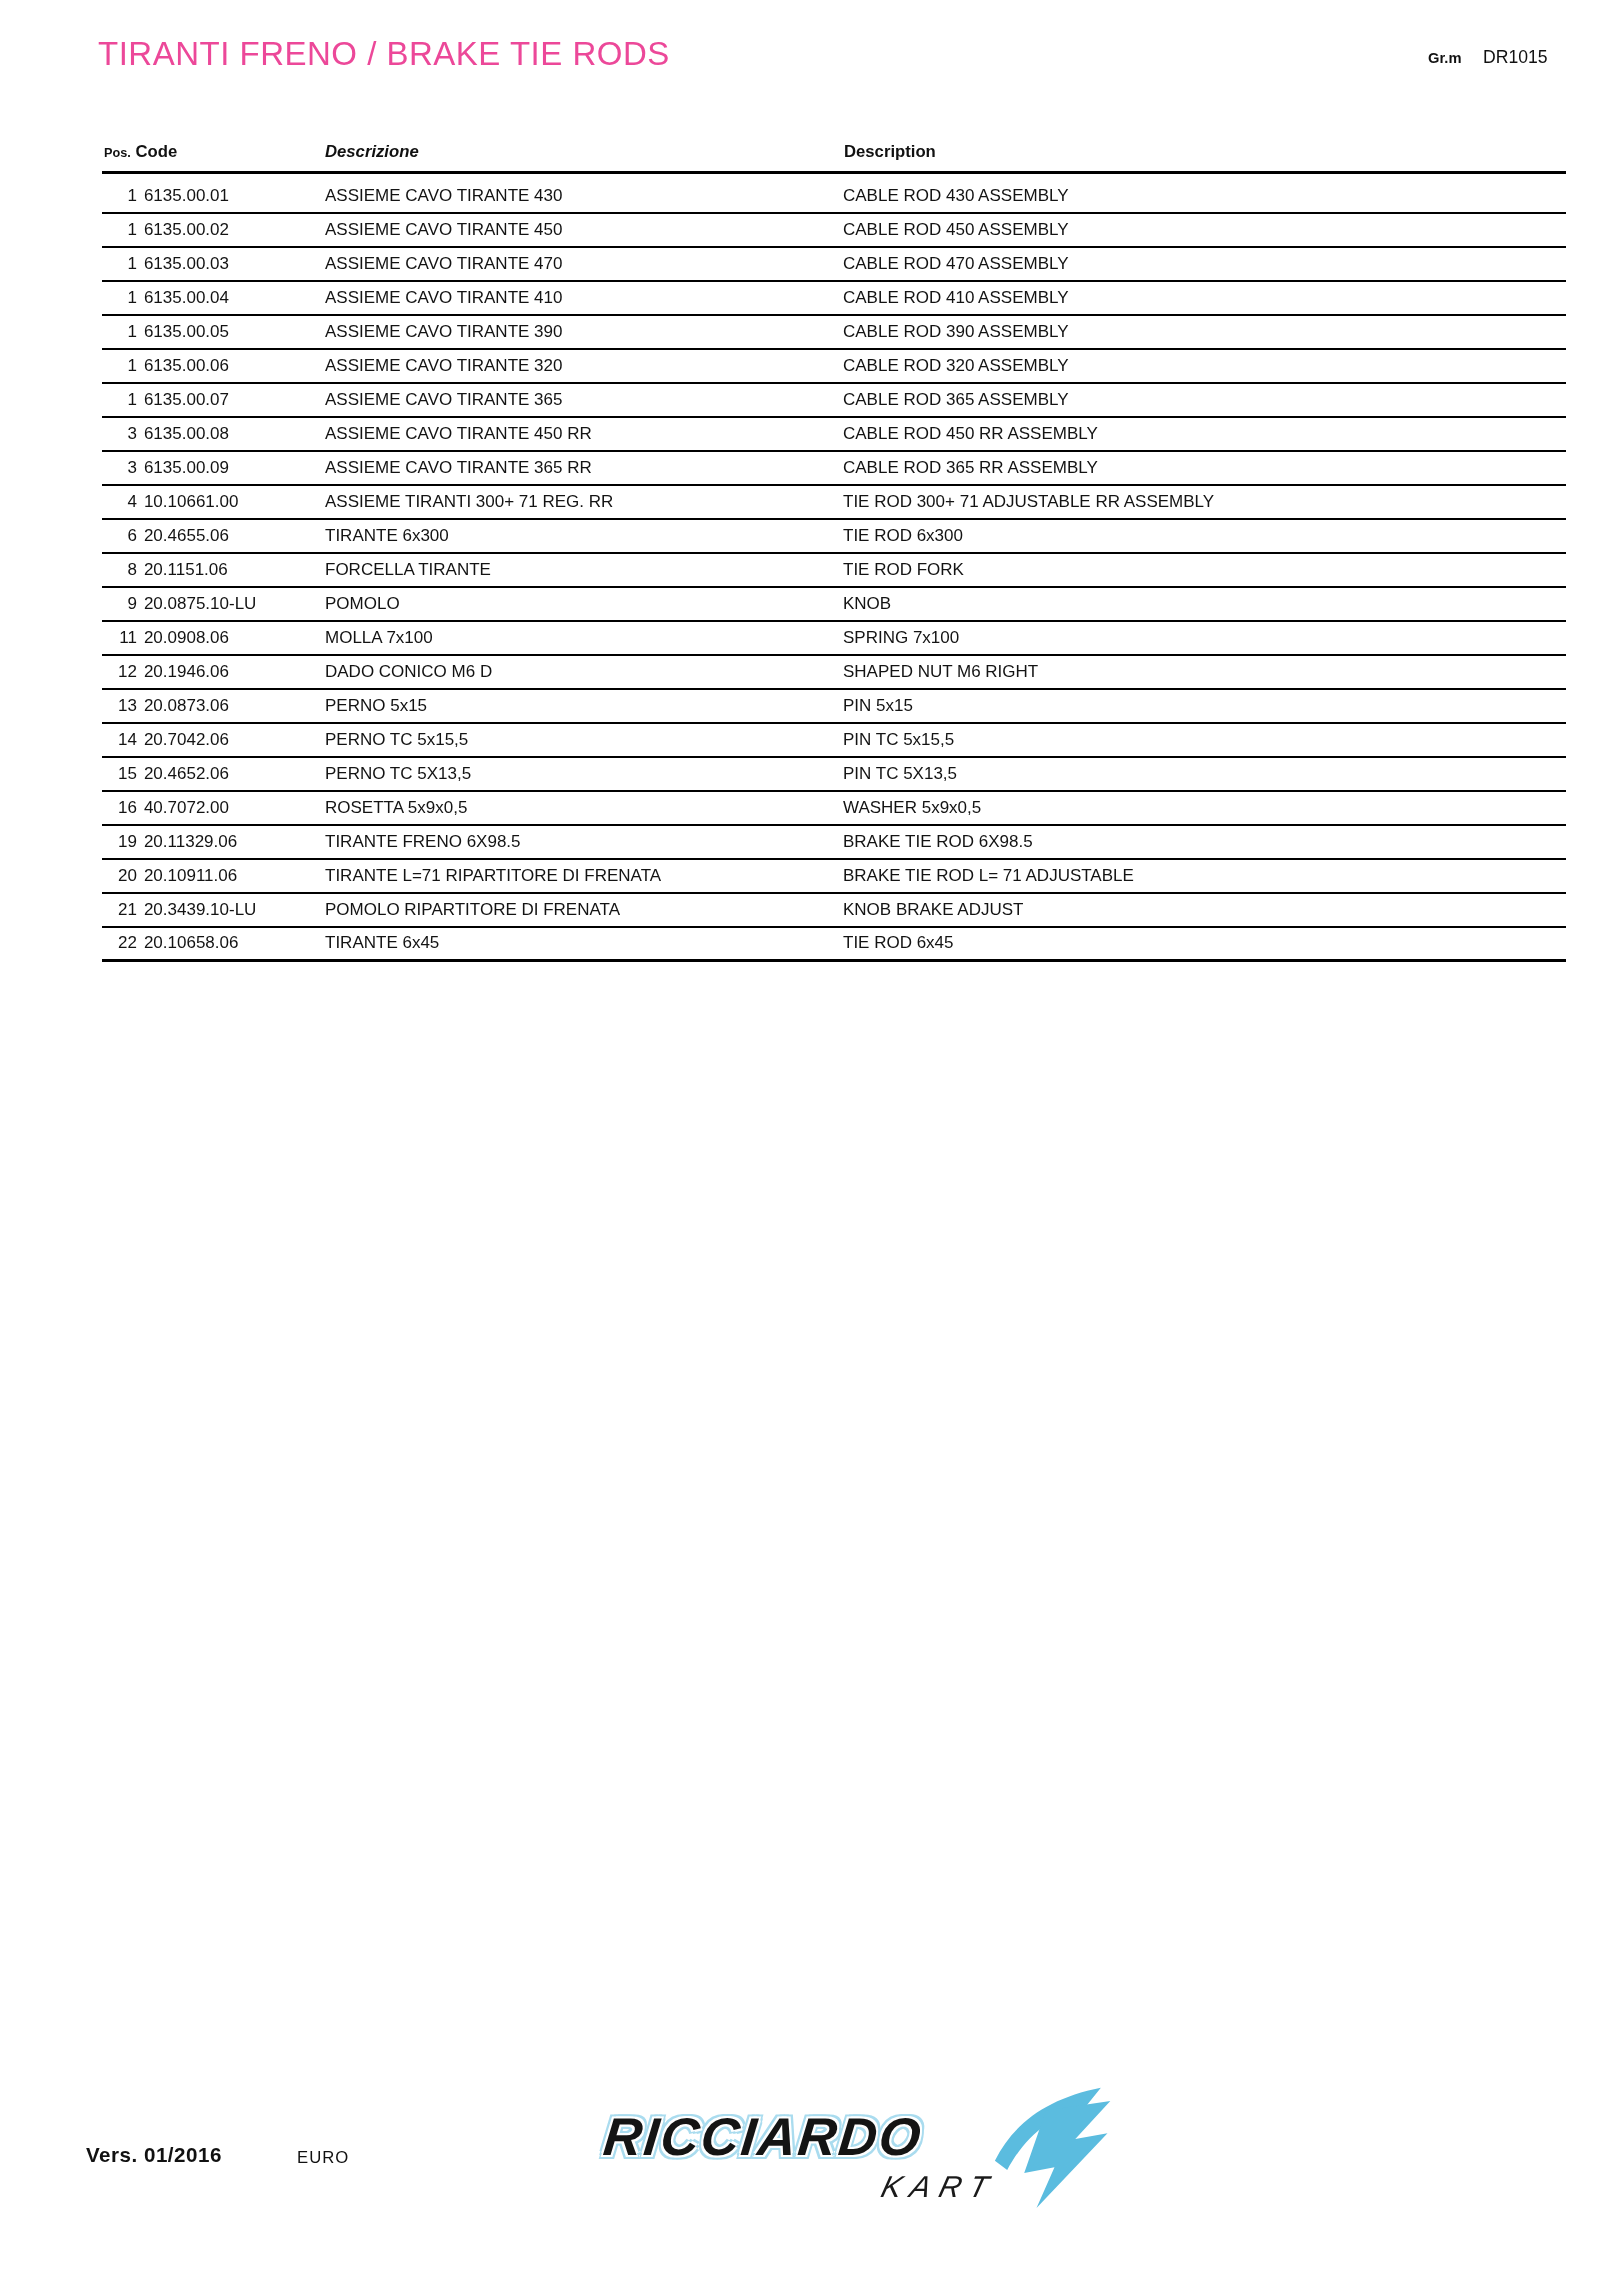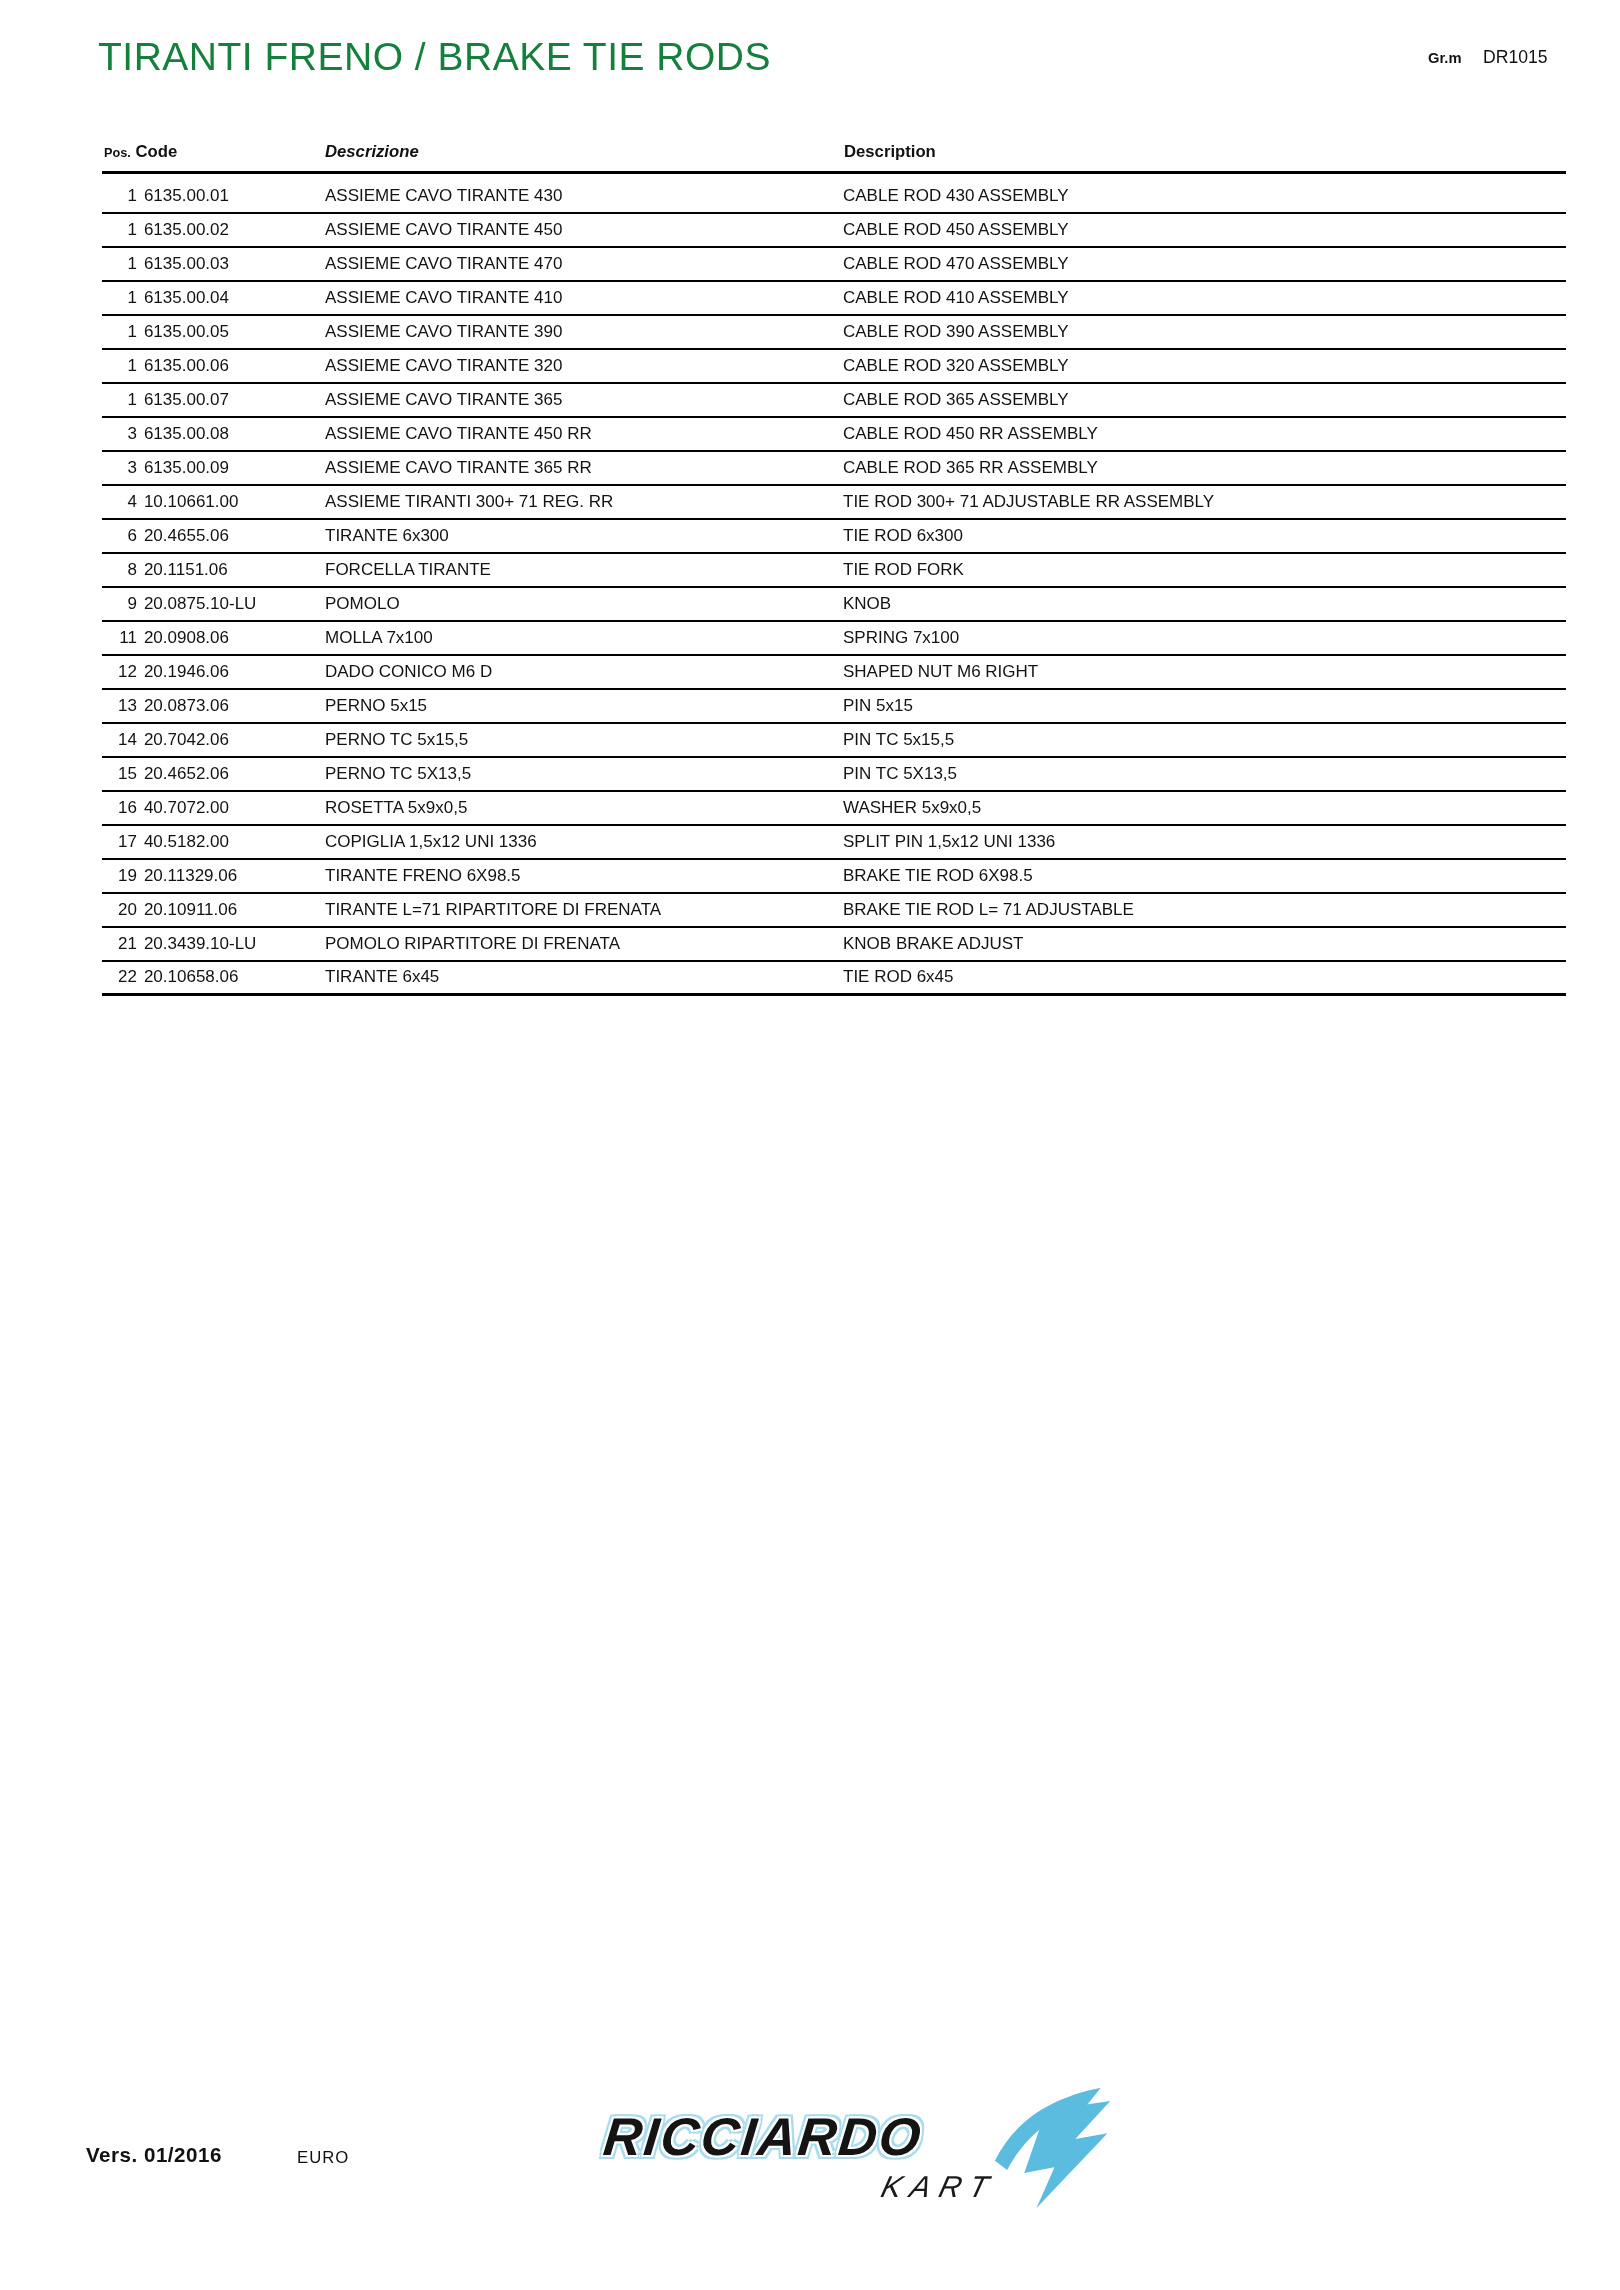--- a/index.html
+++ b/index.html
@@ -11,24 +11,24 @@
     font-family: "Liberation Sans", sans-serif;
     color: #111;
     overflow: hidden;
   }
 
   
   .doc-title {
     position: absolute;
     left: 98px;
     top: 35px;
-    font-size: 39px;
+    font-size: 33px;
     font-weight: 400;
     letter-spacing: 0.5px;
-    color: #15803d;
+    color: #ec4899;
     white-space: nowrap;
   }
   .group-ref {
     position: absolute;
     left: 1428px;
     top: 47px;
     display: flex;
     align-items: baseline;
     gap: 21.6px;
     white-space: nowrap;
@@ -317,28 +317,20 @@
         <div class="row">
       <div class="cell c-poscode">
         <span class="pos">16</span>
         <span class="code">40.7072.00</span>
       </div>
       <div class="cell c-it">ROSETTA 5x9x0,5</div>
       <div class="cell c-en">WASHER 5x9x0,5</div>
     </div>
         <div class="row">
       <div class="cell c-poscode">
-        <span class="pos">17</span>
-        <span class="code">40.5182.00</span>
-      </div>
-      <div class="cell c-it">COPIGLIA 1,5x12 UNI 1336</div>
-      <div class="cell c-en">SPLIT PIN 1,5x12 UNI 1336</div>
-    </div>
-        <div class="row">
-      <div class="cell c-poscode">
         <span class="pos">19</span>
         <span class="code">20.11329.06</span>
       </div>
       <div class="cell c-it">TIRANTE FRENO 6X98.5</div>
       <div class="cell c-en">BRAKE TIE ROD 6X98.5</div>
     </div>
         <div class="row">
       <div class="cell c-poscode">
         <span class="pos">20</span>
         <span class="code">20.10911.06</span>

